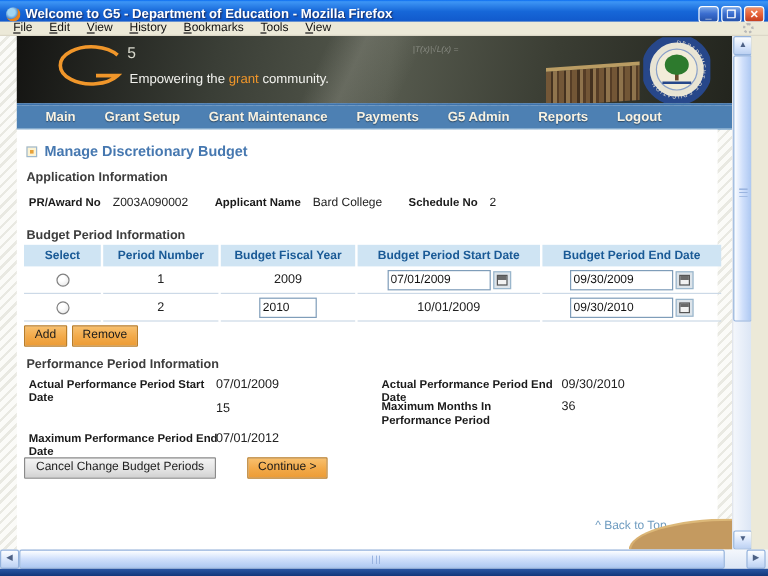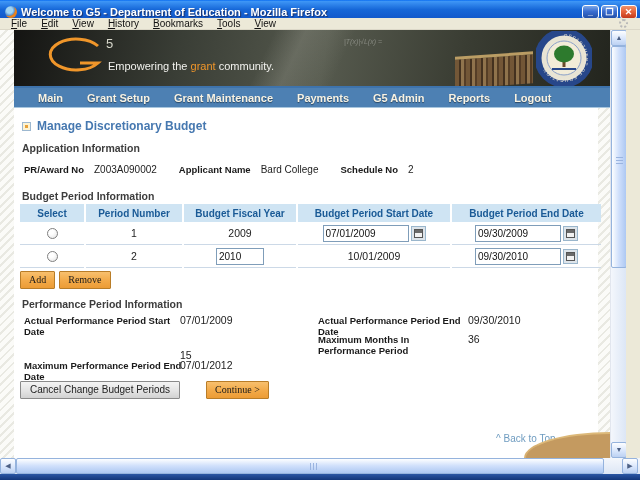--- a/index.html
+++ b/index.html
@@ -79,21 +79,21 @@
   .txtin { height:17px; border:1px solid #7f9db9; font-size:10px; font-family:"Liberation Sans",sans-serif; padding:0 2px; color:#111; }
   .w-date { width:86px; } .w-year { width:48px; }
   .calbtn { width:15px; height:15px; border:1px solid #9ab6cc; background:#dde4ea;
     display:inline-flex; align-items:center; justify-content:center; }
   .calbtn .cal { width:9px; height:9px; border:1px solid #555;
     background:linear-gradient(180deg,#6a6a6a 0 3px,#f2f2f2 3px),
                repeating-linear-gradient(90deg, transparent 0 2px, #b8b8b8 2px 3px); }
 
   .btn-orange { display:inline-block; border:1px solid #b97d28; border-radius:1px;
     background:linear-gradient(180deg,#f8c06e 0%,#f2a948 55%,#ec9c36 100%);
-    color:#1a1a1a; font-size:10px; padding:2px 8px 3px; font-family:Liberation Serif, serif; }
+    color:#1a1a1a; font-size:10px; padding:2px 8px 3px; font-family:Liberation Sans, sans-serif; }
   .btn-gray { display:inline-block; border:1px solid #8a8a8a; border-radius:1px;
     background:linear-gradient(180deg,#f4f4f4 0%,#e2e2e2 60%,#d2d2d2 100%);
     color:#222; font-size:10px; padding:2px 9px 3px; font-family:"Liberation Sans",sans-serif; }
   .addrow { position:absolute; left:6px; top:163px; display:flex; gap:4px; }
 
   .pf-lbl { position:absolute; font-size:9.5px; font-weight:bold; color:#1a1a1a; line-height:11px; }
   .pf-val { position:absolute; font-size:10.5px; color:#222; }
   .actions { position:absolute; left:6px; top:273px; display:flex; gap:26px; }
   .back-top { position:absolute; left:482px; top:325px; color:#6f9cc0; font-size:10px; }
 
@@ -259,21 +259,21 @@
         <span class="btn-orange">Remove</span>
       </div>
 
       <div class="sec-heading" style="top:190px">Performance Period Information</div>
 
       <div class="pf-lbl" style="left:10px; top:207px; width:152px;">Actual Performance Period Start Date</div>
       <div class="pf-val" style="left:166px; top:206px;">07/01/2009</div>
       <div class="pf-lbl" style="left:304px; top:207px; width:160px;">Actual Performance Period End Date</div>
       <div class="pf-val" style="left:454px; top:206px;">09/30/2010</div>
 
-      <div class="pf-val" style="left:166px; top:241px;text-align:right;">15</div>
+      <div class="pf-val" style="left:166px; top:226px;text-align:right;">15</div>
       <div class="pf-lbl" style="left:304px; top:226px; width:140px;">Maximum Months In Performance Period</div>
       <div class="pf-val" style="left:454px; top:225px;">36</div>
 
       <div class="pf-lbl" style="left:10px; top:252px; width:160px;">Maximum Performance Period End Date</div>
       <div class="pf-val" style="left:166px; top:251px;">07/01/2012</div>
 
       <div class="actions">
         <span class="btn-gray">Cancel Change Budget Periods</span>
         <span class="btn-orange">Continue &gt;</span>
       </div>

